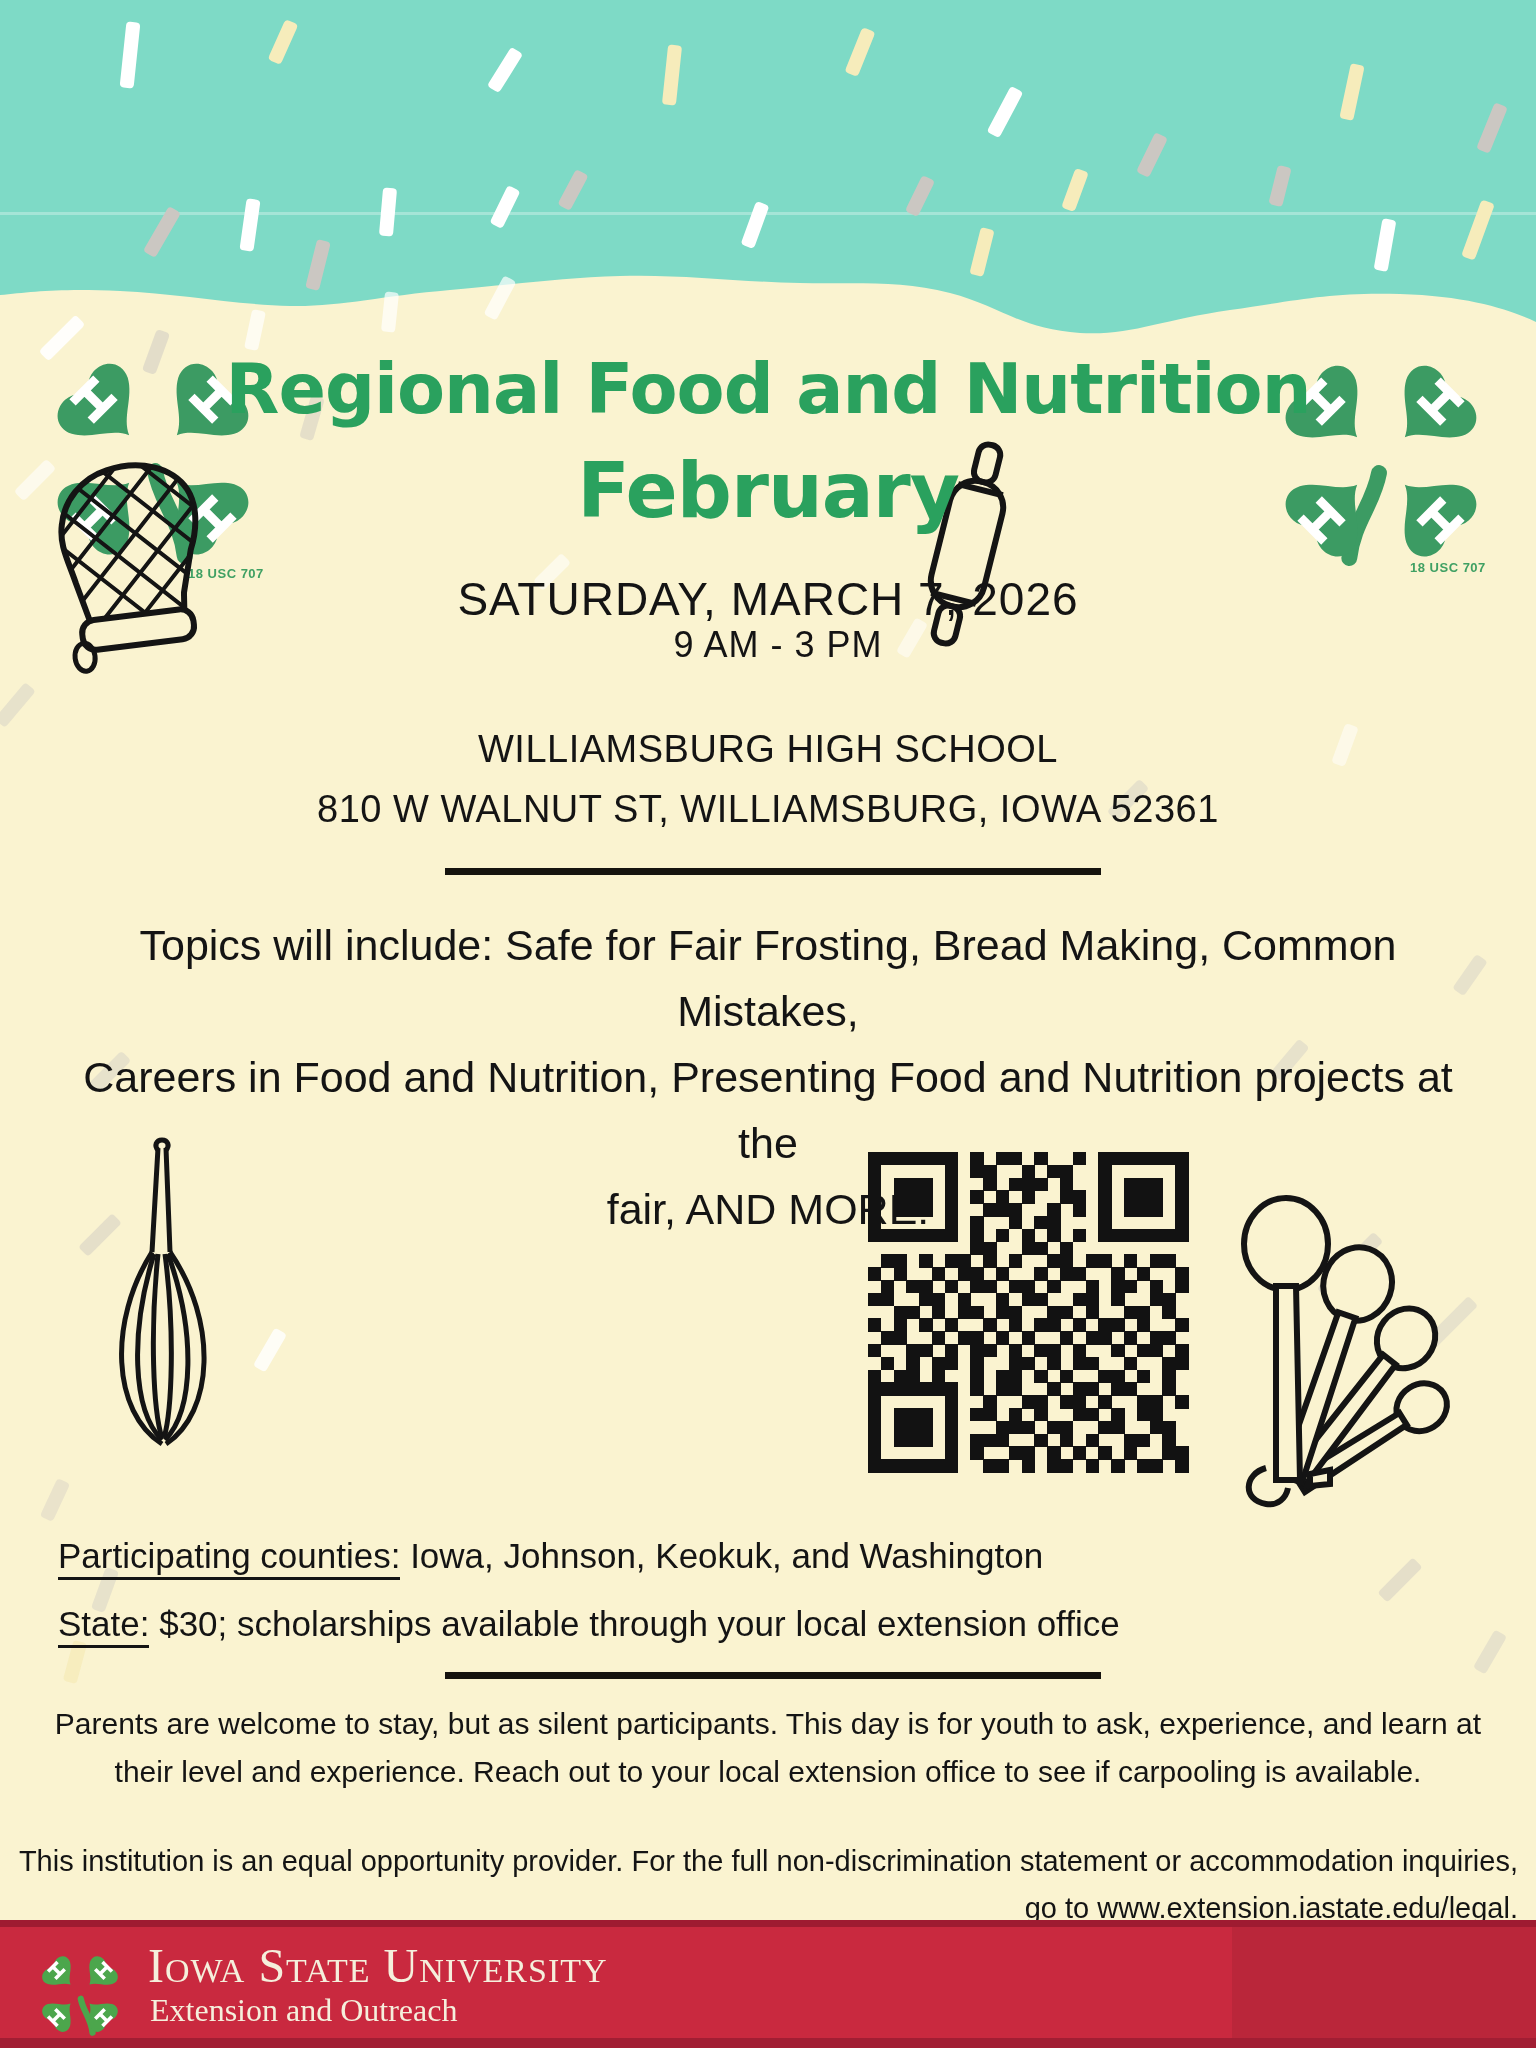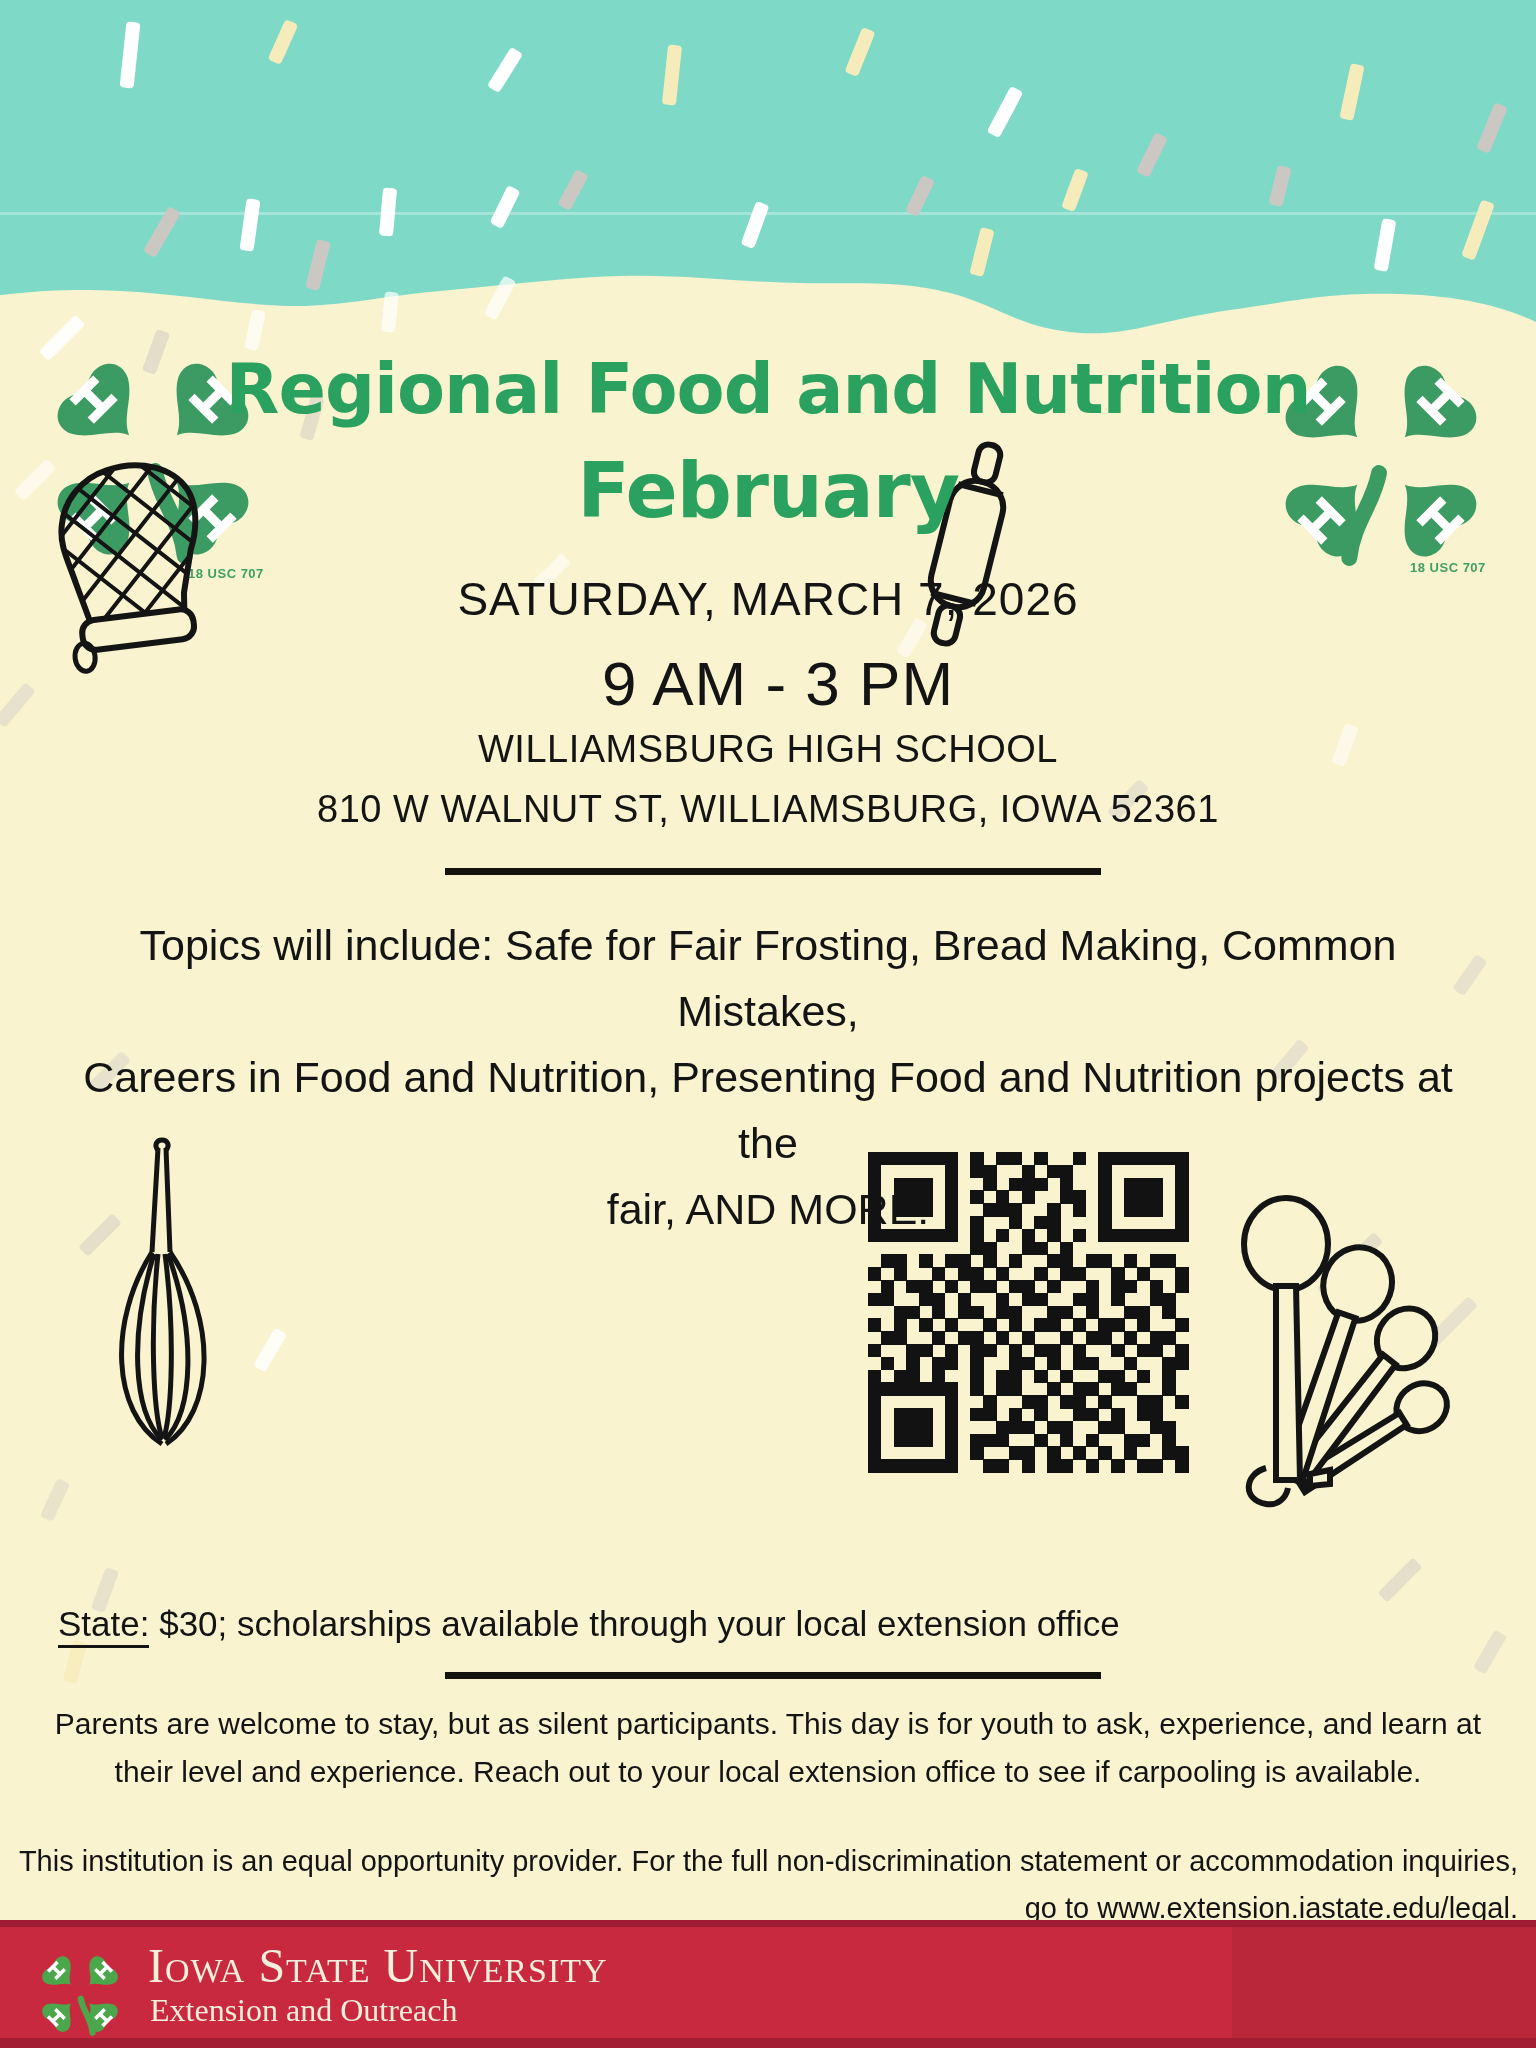--- a/index.html
+++ b/index.html
@@ -20,21 +20,21 @@
   .usc-left{left:188px;top:566px;}
   .usc-right{left:1410px;top:560px;}
   
   .title{position:absolute;left:0;right:0;text-align:center;z-index:6;
          font-family:"DejaVu Sans",sans-serif;font-weight:800;color:#2AA15E;letter-spacing:-1px;}
   .title-1{top:348px;font-size:70px;}
   .title-2{top:446px;font-size:77px;}
   
   .info{position:absolute;left:0;right:0;text-align:center;z-index:6;font-weight:500;}
   .date{top:572px;font-size:46px;letter-spacing:1px;}
-  .time{top:648px;font-size:62px;letter-spacing:1px;padding-left:20px;}
+  .time{top:624px;font-size:36px;letter-spacing:1px;padding-left:20px;}
   .venue{top:728px;font-size:38px;letter-spacing:.5px;}
   .address{top:788px;font-size:38px;letter-spacing:.5px;}
   .rule{position:absolute;left:445px;width:656px;height:7px;background:#15130e;z-index:6;}
   .rule-top{top:868px;}
   .rule-bottom{top:1672px;}
   
   .topics{position:absolute;left:58px;width:1420px;top:912px;z-index:6;
           font-size:43px;line-height:66px;text-align:center;font-weight:400;}
   
   .signup{position:absolute;left:180px;width:770px;top:1160px;z-index:6;text-align:center;
@@ -566,20 +566,23 @@
       </g>
       <g>
         <ellipse cx="60" cy="52" rx="42" ry="46"></ellipse>
         <path d="M50,94 L50,288 L74,288 L70,94 Z"></path>
       </g>
       <path d="M40,276 C18,282 16,308 40,312 C52,314 60,306 62,296" fill="none"></path>
       <path d="M84,282 L104,278 L104,292 L84,294 Z"></path>
     </g>
   </svg>
 
+  <div class="fact counties">
+    <span class="lbl">Participating counties:</span><span> Iowa, Johnson, Keokuk, and Washington</span>
+  </div>
   <div class="fact cost">
     <span class="lbl">State:</span><span> $30; scholarships available through your local extension office</span>
   </div>
   <div class="rule rule-bottom"></div>
 
   <div class="parents">Parents are welcome to stay, but as silent participants. This day is for youth to ask, experience, and learn at their level and experience. Reach out to your local extension office to see if carpooling is available.</div>
 
   <div class="legal">
     <div>This institution is an equal opportunity provider. For the full non-discrimination statement or accommodation inquiries,</div>
     <div><span>go to </span><span class="url">www.extension.iastate.edu/legal</span><span>.</span></div>

